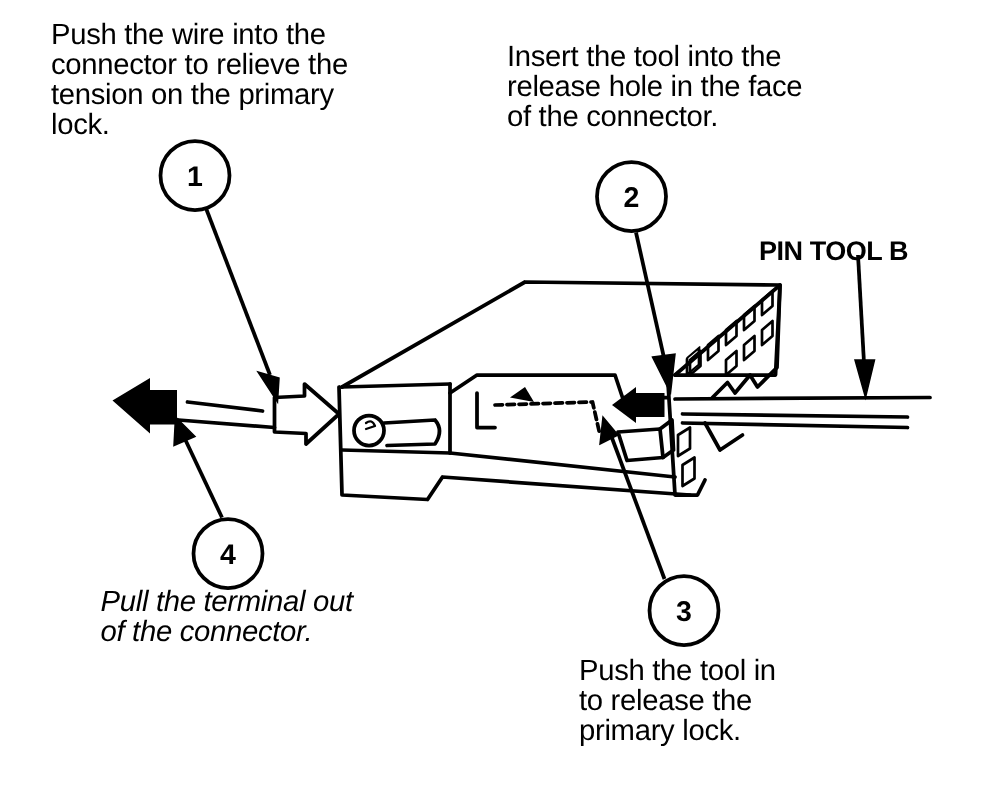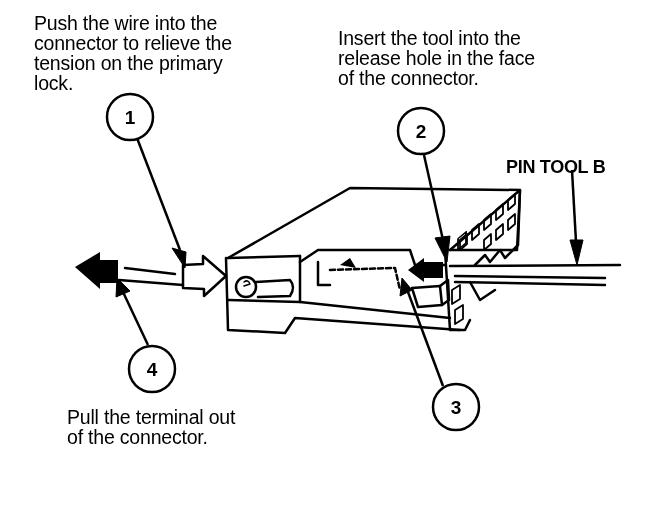--- a/index.html
+++ b/index.html
@@ -30,21 +30,24 @@
 
 <div class="stage">
 
   <div class="caption" style="left:34px; top:13px;">Push the wire into the
 connector to relieve the
 tension on the primary
 lock.</div>
   <div class="caption" style="left:338px; top:28px;">Insert the tool into the
 release hole in the face
 of the connector.</div>
-  <div class="caption" style="left:67px; top:407px;">Pull the terminal out
+  <div class="caption" style="left:386px; top:437px;">Push the tool in
+to release the
+primary lock.</div>
+  <div class="caption" style="left:67px; top:391px;font-style:italic;">Pull the terminal out
 of the connector.</div>
   <div class="label-bold" style="left:506px; top:145px;margin-top:12px;">PIN TOOL B</div>
 
   <svg width="672" height="524" viewBox="0 0 672 524">
     <g stroke="#000" stroke-width="2.5" fill="none" stroke-linejoin="round" stroke-linecap="round">
 
       <path d="M228 258 L350 188 L520 190 L517 250 L450 250"></path>
       <path d="M228 258 L300 256"></path>
 
       <path d="M226 258 L228 330 L285 333 L295 318 L460 330"></path>

